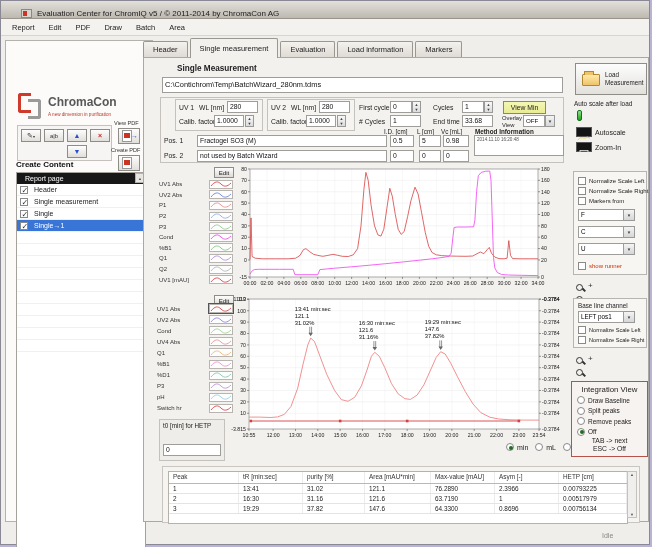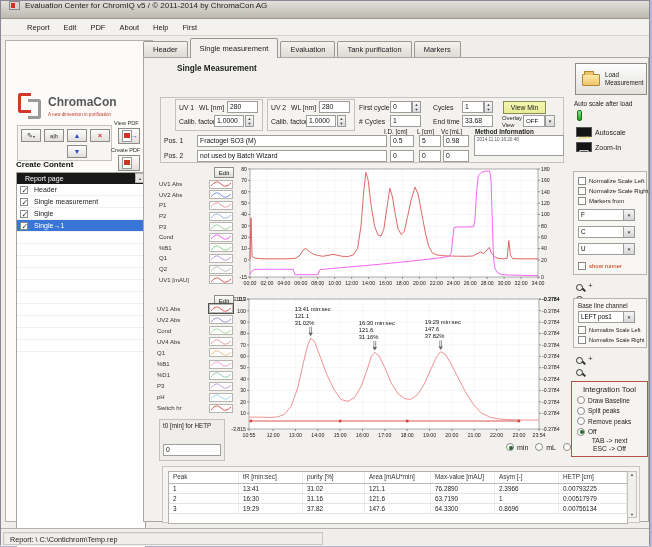--- a/index.html
+++ b/index.html
@@ -1,23 +1,23 @@
 <!DOCTYPE html>
 <html><head>
 <meta charset="utf-8">
 <style>
 *{margin:0;padding:0;box-sizing:border-box;font-family:"Liberation Sans",sans-serif;}
 html,body{width:652px;height:547px;}
 body{background:#b9b3d6;position:relative;overflow:hidden;}
 .window{position:absolute;left:0;top:0;width:650px;height:545px;background:#f0eeea;border:1px solid #8a8894;}
-.titlebar{position:absolute;left:0;top:0;width:100%;height:18px;background:linear-gradient(#e3e0db,#bdb9b1);border-bottom:1px solid #9a968e;display:flex;align-items:flex-start;padding-left:8px;}
+.titlebar{position:absolute;left:0;top:0;width:100%;height:18px;background:linear-gradient(#e3e0db,#bdb9b1);border-bottom:1px solid #9a968e;display:flex;align-items:flex-end;padding-left:20px;}
 .title-icon{width:11px;height:9px;background:#d8d5d0;border:1px solid #888;position:relative;margin-right:5px;}
 .title-icon::before{content:"";position:absolute;left:1px;top:1px;width:4px;height:5px;background:#cc3322;}
 .titletext{font-size:8px;color:#1c1c1c;}
-.menubar{position:absolute;left:0;top:18px;width:100%;height:17px;background:#f4f2ee;border-bottom:1px solid #d8d5d0;display:flex;align-items:center;padding-left:19px;}
+.menubar{position:absolute;left:0;top:18px;width:100%;height:17px;background:#f4f2ee;border-bottom:1px solid #d8d5d0;display:flex;align-items:center;padding-left:4px;}
 .menu-item{font-size:7.5px;color:#222;padding:2px 7px;cursor:default;}
 .sidebar{position:absolute;left:4px;top:39px;width:148px;height:482px;background:#fcfbfa;border:1px solid #b5b2ac;}
 .logo-red{position:absolute;left:12px;top:52px;width:13px;height:20px;border:3.5px solid #d03a2b;border-right:0;border-radius:3px 0 0 3px;}
 .logo-gray{position:absolute;left:22px;top:58px;width:13px;height:20px;border:3.5px solid #9a9a9a;border-left:0;border-radius:0 3px 3px 0;}
 .brand-name{position:absolute;left:42px;top:54px;font-size:12px;font-weight:bold;color:#585858;}
 .brand-tag{position:absolute;left:42px;top:71px;font-size:4.6px;color:#c0392b;}
 .toolbox{position:absolute;left:11px;top:84px;width:95px;height:36px;border:1px solid #c5c2bd;background:#f6f5f3;}
 .tbtn{position:absolute;width:20px;height:13px;background:linear-gradient(#fdfdfd,#e1dfda);border:1px solid #8e8c86;font-size:7px;text-align:center;line-height:12px;color:#333;}
 .pdflab{position:absolute;font-size:5.6px;color:#333;}
 .pdfbtn{position:absolute;width:22px;height:16px;background:linear-gradient(#fdfdfd,#e1dfda);border:1px solid #8e8c86;}
@@ -103,23 +103,23 @@
 
   <div class="titlebar">
     <span class="title-icon"></span>
     <span class="titletext">Evaluation Center for ChromIQ v5 / © 2011-2014 by ChromaCon AG</span>
   </div>
 
   <div class="menubar">
       <span class="menu-item">Report</span>
       <span class="menu-item">Edit</span>
       <span class="menu-item">PDF</span>
-      <span class="menu-item">About</span>
-      <span class="menu-item">Help</span>
-      <span class="menu-item">First</span>
+      <span class="menu-item">Draw</span>
+      <span class="menu-item">Batch</span>
+      <span class="menu-item">Area</span>
     </div>
 
   <div class="sidebar">
     <div class="logo-red"></div>
     <div class="logo-gray"></div>
     <div class="brand-name">ChromaCon</div>
     <div class="brand-tag">A new dimension in purification</div>
 
     <div class="toolbox">
       <div class="tbtn" style="left:3px;top:3px;"><span>✎</span><span style="font-size:4px;">▾</span></div>
@@ -172,26 +172,27 @@
           <div class="rc-row empty"></div>
           <div class="rc-row empty"></div>
         </div>
     </div>
   </div>
 
   <div class="tabstrip">
       <div class="tab">Header</div>
       <div class="tab active">Single measurement</div>
       <div class="tab">Evaluation</div>
-      <div class="tab">Tank purification</div>
+      <div class="tab">Load information</div>
       <div class="tab">Markers</div>
     </div>
   <div class="mainpanel"></div>
 
   <div class="lbl b" style="left:176px;top:63px;font-size:8.2px;">Single Measurement</div>
+  <div class="tin" style="left:161px;top:76px;width:401px;height:16px;font-size:7.4px;line-height:11px;">C:\Contichrom\Temp\BatchWizard_280nm.tdms</div>
 
   <div class="gbox" style="left:159px;top:96px;width:404px;height:66px;background:#f4f2ef;"></div>
   <div class="gbox" style="left:174px;top:98px;width:88px;height:32px;"></div>
   <div class="gbox" style="left:266px;top:98px;width:88px;height:32px;"></div>
 
   <div class="lbl" style="left:178px;top:103px;">UV 1</div>
   <div class="lbl" style="left:198px;top:103px;">WL [nm]</div>
   <div class="tin" style="left:226px;top:100px;width:31px;height:12px;">280</div>
   <div class="lbl" style="left:178px;top:117px;">Calib. factor</div>
   <div class="tin" style="left:213px;top:114px;width:30px;height:12px;">1.0000</div>
@@ -745,21 +746,21 @@
         <span class="cb"></span>
         <span class="cb-lab" style="font-size:5.6px;">Normalize Scale Right</span>
       </div>
   </div>
 
   <div class="mag" style="left:575px;top:356px;"></div>
   <div class="magplus" style="left:587px;top:353px;">+</div>
   <div class="mag" style="left:575px;top:368px;"></div>
 
   <div class="intbox">
-    <div class="int-title">Integration Tool</div>
+    <div class="int-title">Integration View</div>
     <div style="position:absolute;left:5px;top:14px;">
         <div class="radio-row">
           <span class="rad"></span>
           <span class="radio-label">Draw Baseline</span>
         </div>
         <div class="radio-row">
           <span class="rad"></span>
           <span class="radio-label">Split peaks</span>
         </div>
         <div class="radio-row">
@@ -820,19 +821,14 @@
         </div>
     </div>
     <div class="pt-scroll">
         <span class="up">▲</span>
         <span class="dn">▼</span>
       </div>
   </div>
 
   <div class="idle">Idle</div>
 
-  <div class="statusbar">
-    <div class="status-cell">
-      <span class="status-text">Report: \ C:\Contichrom\Temp.rep</span>
-    </div>
-  </div>
 
 </div>
 
 </body></html>

